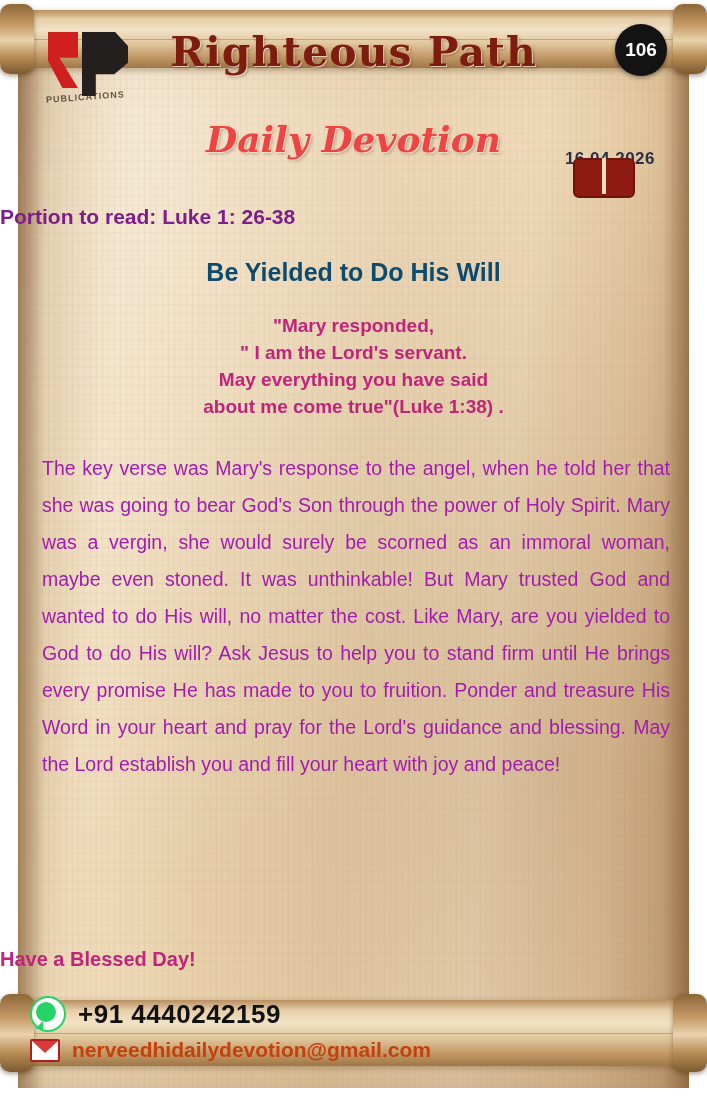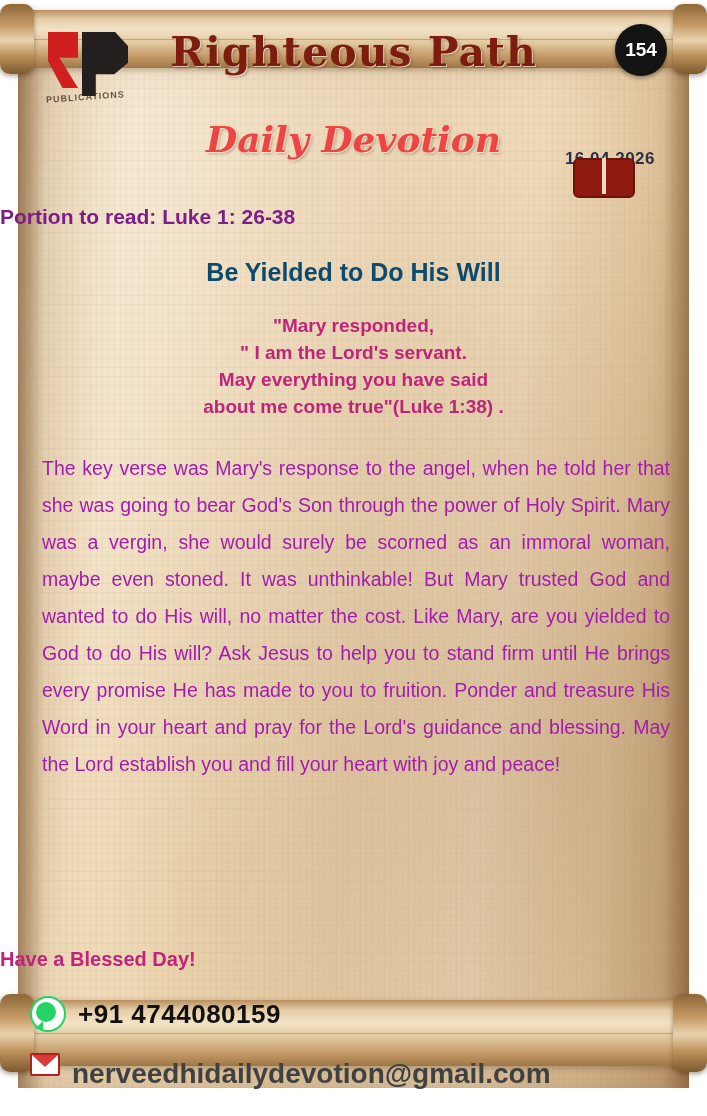--- a/index.html
+++ b/index.html
@@ -313,24 +313,23 @@
     border-right: 13px solid transparent;
     border-top: 12px solid #d93b3b;
   }
   .phone-text {
     font-size: 26px;
     font-weight: bold;
     color: #111111;
     letter-spacing: 0.5px;
   }
   .mail-text {
-    font-size: 28px;
-    font-weight: bold;
-    color: #404040;
-    margin-top: 20px;
+    font-size: 21px;
+    font-weight: bold;
+    color: #c2410c;
   }
 </style>
 </head>
 <body>
 
 <div class="page">
 
   <div class="scroll-body">
     <div class="edge-left"></div>
     <div class="edge-right"></div>
@@ -350,21 +349,21 @@
 
   <div class="logo">
     <div class="r-mark"></div>
     <div class="p-mark"></div>
     <div class="pub">PUBLICATIONS</div>
   </div>
 
   <div class="masthead">Righteous Path</div>
   <div class="subhead">Daily Devotion</div>
 
-  <div class="badge">154</div>
+  <div class="badge">106</div>
   <div class="datestamp">16.04.2026</div>
 
   <div class="book-icon">
     <div class="half l"></div>
     <div class="half r"></div>
     <div class="spine"></div>
   </div>
 
   <div class="portion">Portion to read: Luke 1: 26-38</div>
   <div class="title">Be Yielded to Do His Will</div>
@@ -375,21 +374,21 @@
     <div>May everything you have said</div>
     <div>about me come true"(Luke 1:38) .</div>
   </div>
 
   <div class="body-text">The key verse was Mary's response to the angel, when he told her that she was going to bear God's Son through the power of Holy Spirit. Mary was a vergin, she would surely be scorned as an immoral woman, maybe even stoned. It was unthinkable! But Mary trusted God and wanted to do His will, no matter the cost. Like Mary, are you yielded to God to do His will? Ask Jesus to help you to stand firm until He brings every promise He has made to you to fruition. Ponder and treasure His Word in your heart and pray for the Lord's guidance and blessing. May the Lord establish you and fill your heart with joy and peace!</div>
 
   <div class="blessing">Have a Blessed Day!</div>
 
   <div class="contact-phone">
     <div class="wa-icon"></div>
-    <div class="phone-text">+91 4744080159</div>
+    <div class="phone-text">+91 4440242159</div>
   </div>
 
   <div class="contact-mail">
     <div class="mail-icon"></div>
     <div class="mail-text">nerveedhidailydevotion@gmail.com</div>
   </div>
 
 </div>
 
 </body></html>

